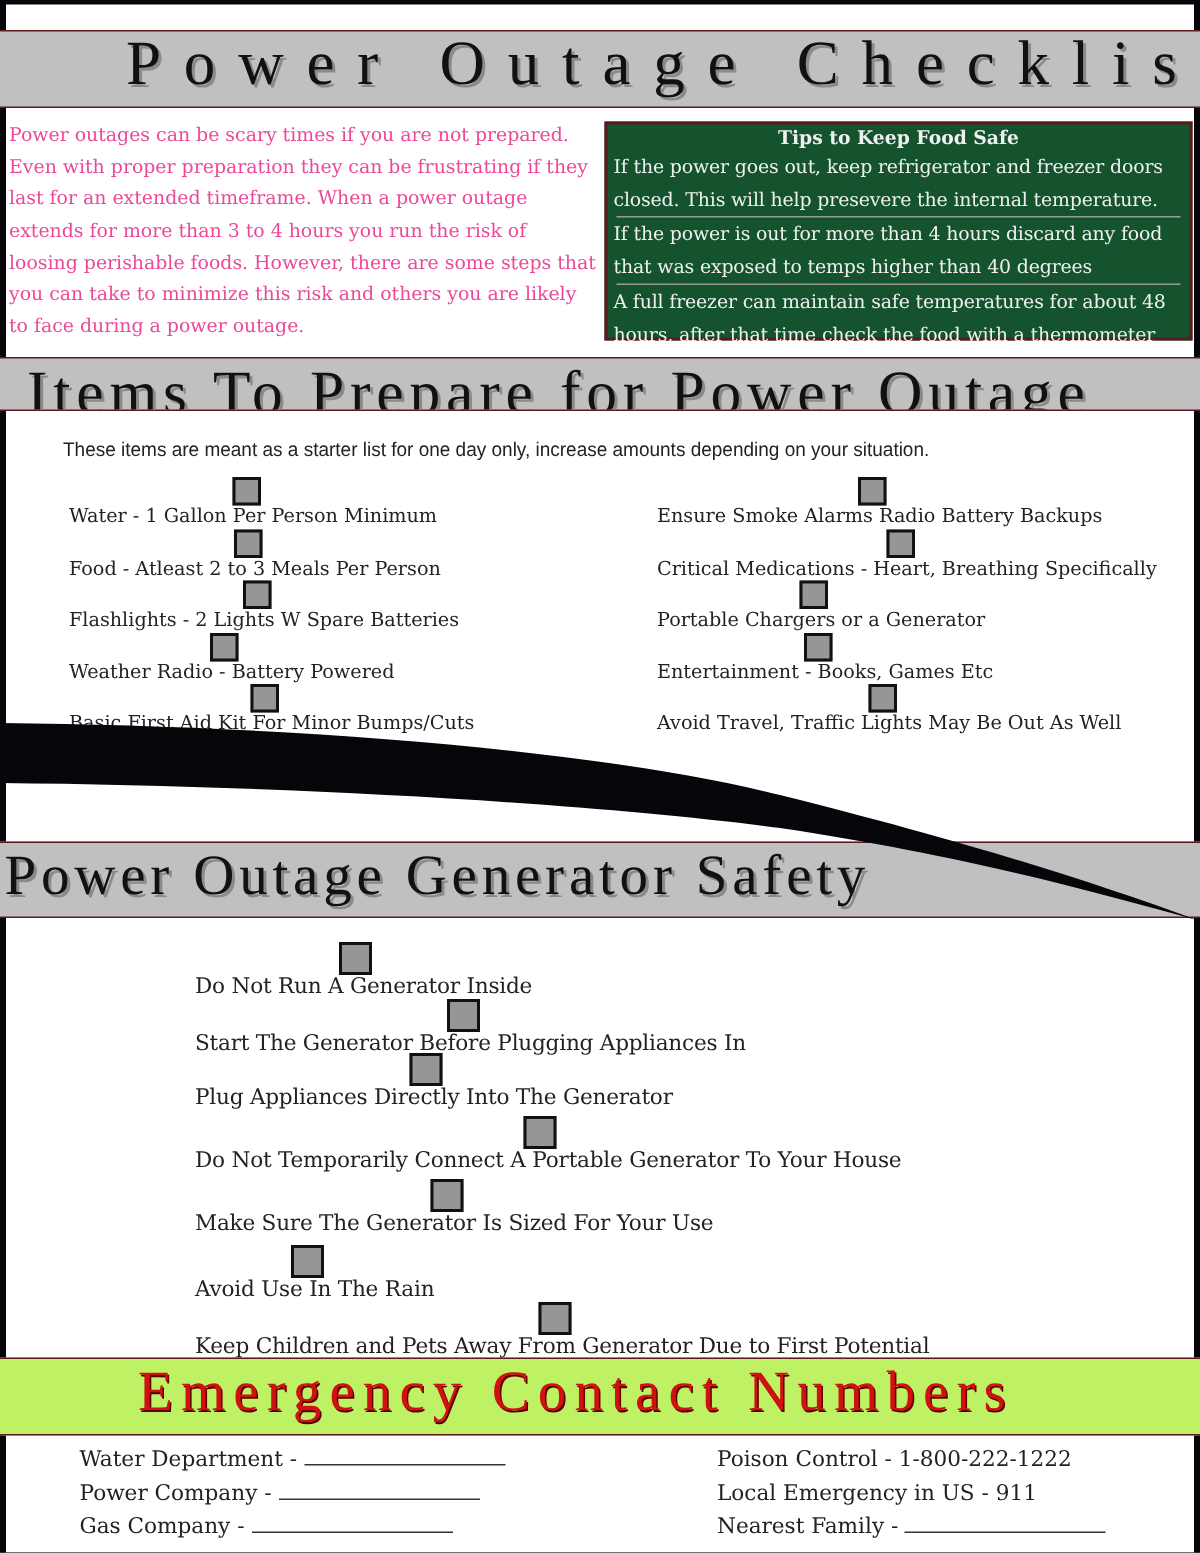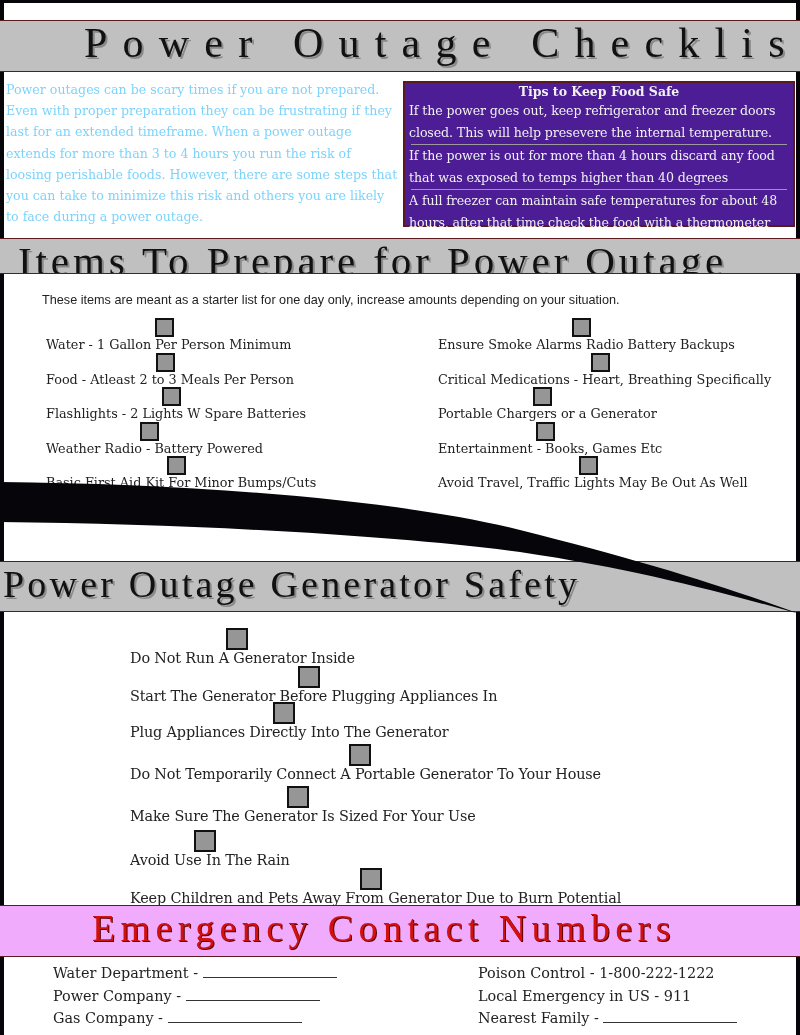--- a/index.html
+++ b/index.html
@@ -27,33 +27,33 @@
     white-space: nowrap; overflow: hidden;
   }
   .banner-title { position: absolute; top: 0; }
   .b1 { top: 20px; height: 52px; }
   .b1 .banner-title { left: 84px; top: -2px; font-size: 42px; letter-spacing: 15.2px; }
   .b2 { top: 238px; height: 36px; }
   .b2 .banner-title { left: 18px; top: -2px; font-size: 41px; letter-spacing: 3.9px; }
   .b3 { top: 561px; height: 51px; }
   .b3 .banner-title { left: 3px; top: 0px; font-size: 38px; letter-spacing: 3.2px; }
   .b4 {
-    top: 905px; height: 52px; background: #f0abfc; color: #d11010;
+    top: 905px; height: 52px; background: #bef264; color: #d11010;
     text-shadow: 1px 1px 0 #5a0000;
   }
   .b4 .banner-title { left: 92px; top: 0px; font-size: 38px; letter-spacing: 5.4px; }
 
   .intro {
     position: absolute; left: 6px; top: 79px; width: 392px;
-    font-size: 12.6px; line-height: 21.2px; color: #7dd3fc;
+    font-size: 12.6px; line-height: 21.2px; color: #ec4899;
   }
 
   .tips {
     position: absolute; left: 403px; top: 81px; width: 392px; height: 146px;
-    background: #4c1d95; border: 2px solid #5a1a1e; color: #f0f0f0;
+    background: #14532d; border: 2px solid #5a1a1e; color: #f0f0f0;
     padding: 0 4px;
   }
   .tips-title { text-align: center; font-weight: bold; font-size: 12.5px; line-height: 16px; margin-top: 1px; }
   .tip { font-size: 12.6px; line-height: 21.5px; letter-spacing: -0.1px; }
   .tip-sep { height: 0; border-top: 1.5px solid #9a9a9a; margin: 1px 2px 0 2px; }
 
   .items-note {
     position: absolute; left: 42px; top: 292px; font-family: "Liberation Sans", sans-serif;
     font-size: 13.2px; color: #222; transform: scaleX(0.96); transform-origin: left;
   }
@@ -189,21 +189,21 @@
   <div class="check-item" style="top:158px">
     <span class="checkbox"></span>
     <span class="check-label">Make Sure The Generator Is Sized For Your Use</span>
   </div>
   <div class="check-item" style="top:202px">
     <span class="checkbox"></span>
     <span class="check-label">Avoid Use In The Rain</span>
   </div>
   <div class="check-item" style="top:240px">
     <span class="checkbox"></span>
-    <span class="check-label">Keep Children and Pets Away From Generator Due to Burn Potential</span>
+    <span class="check-label">Keep Children and Pets Away From Generator Due to First Potential</span>
   </div>
 </div>
 
 <div class="banner b4">
   <div class="banner-title">Emergency Contact Numbers</div>
 </div>
 
 <div class="contacts contacts-left">
   <div class="contact-row">
     <span>Water Department - </span><span class="blank" style="width:134px"></span>

